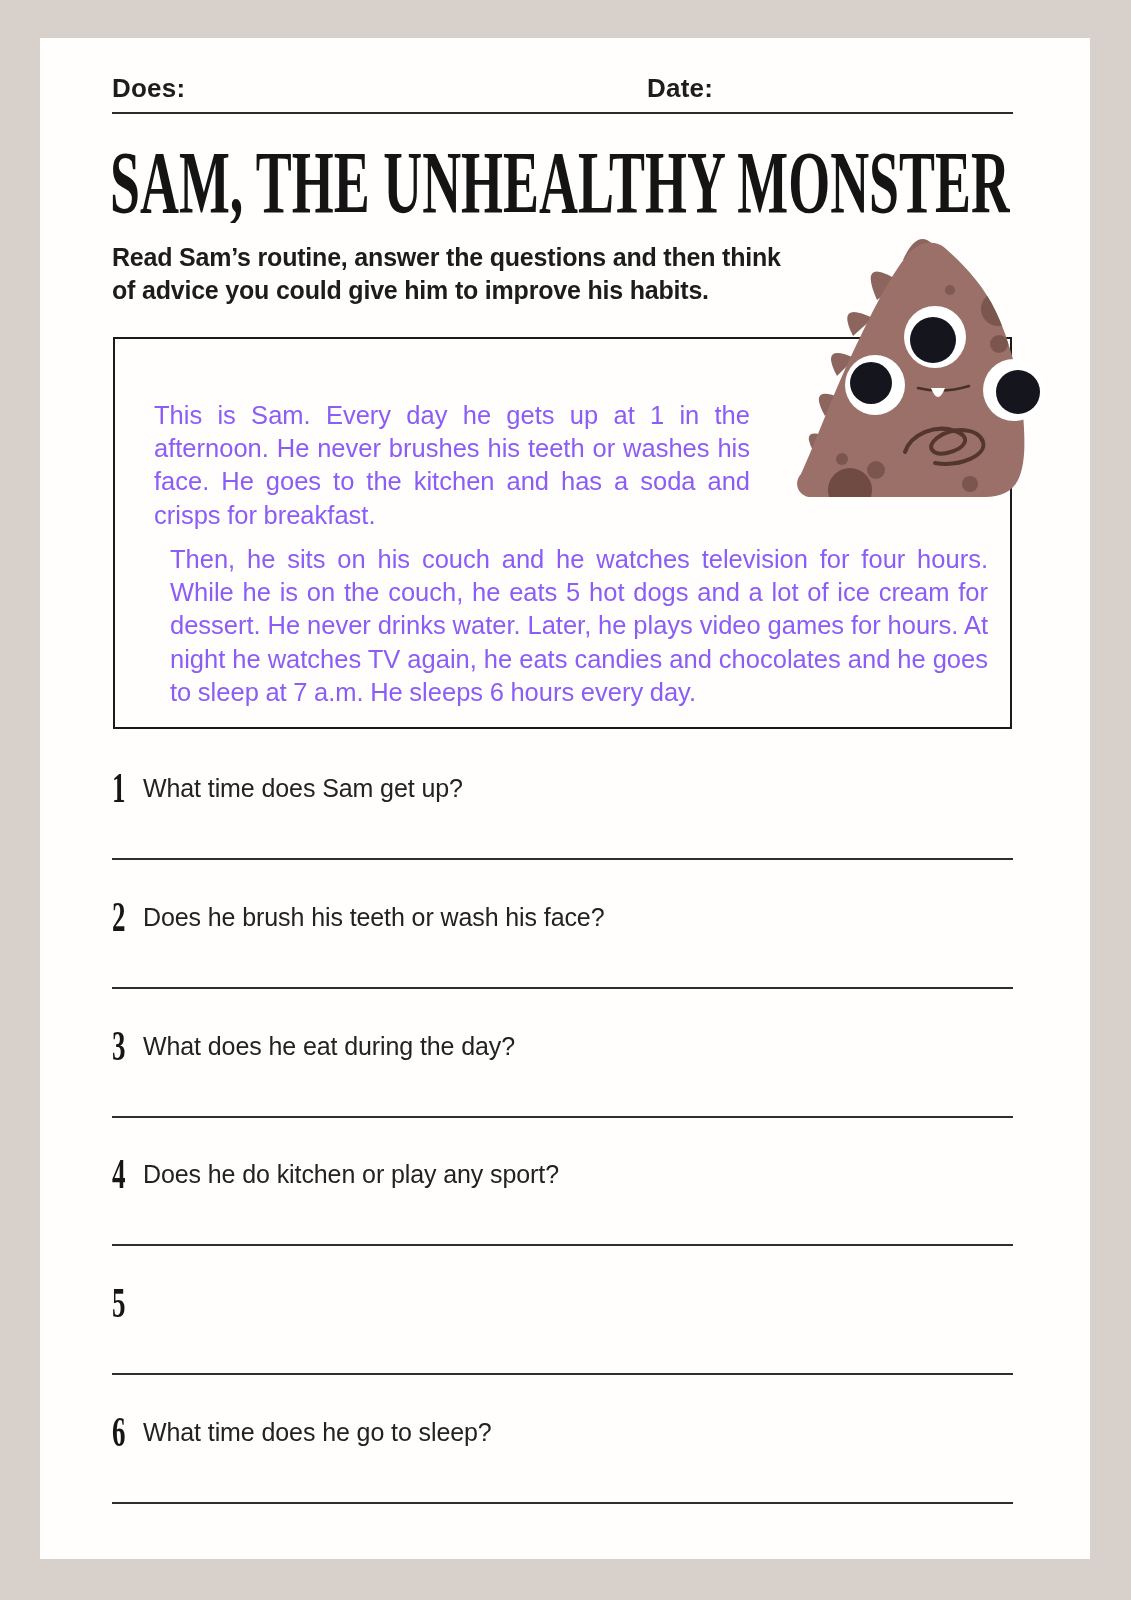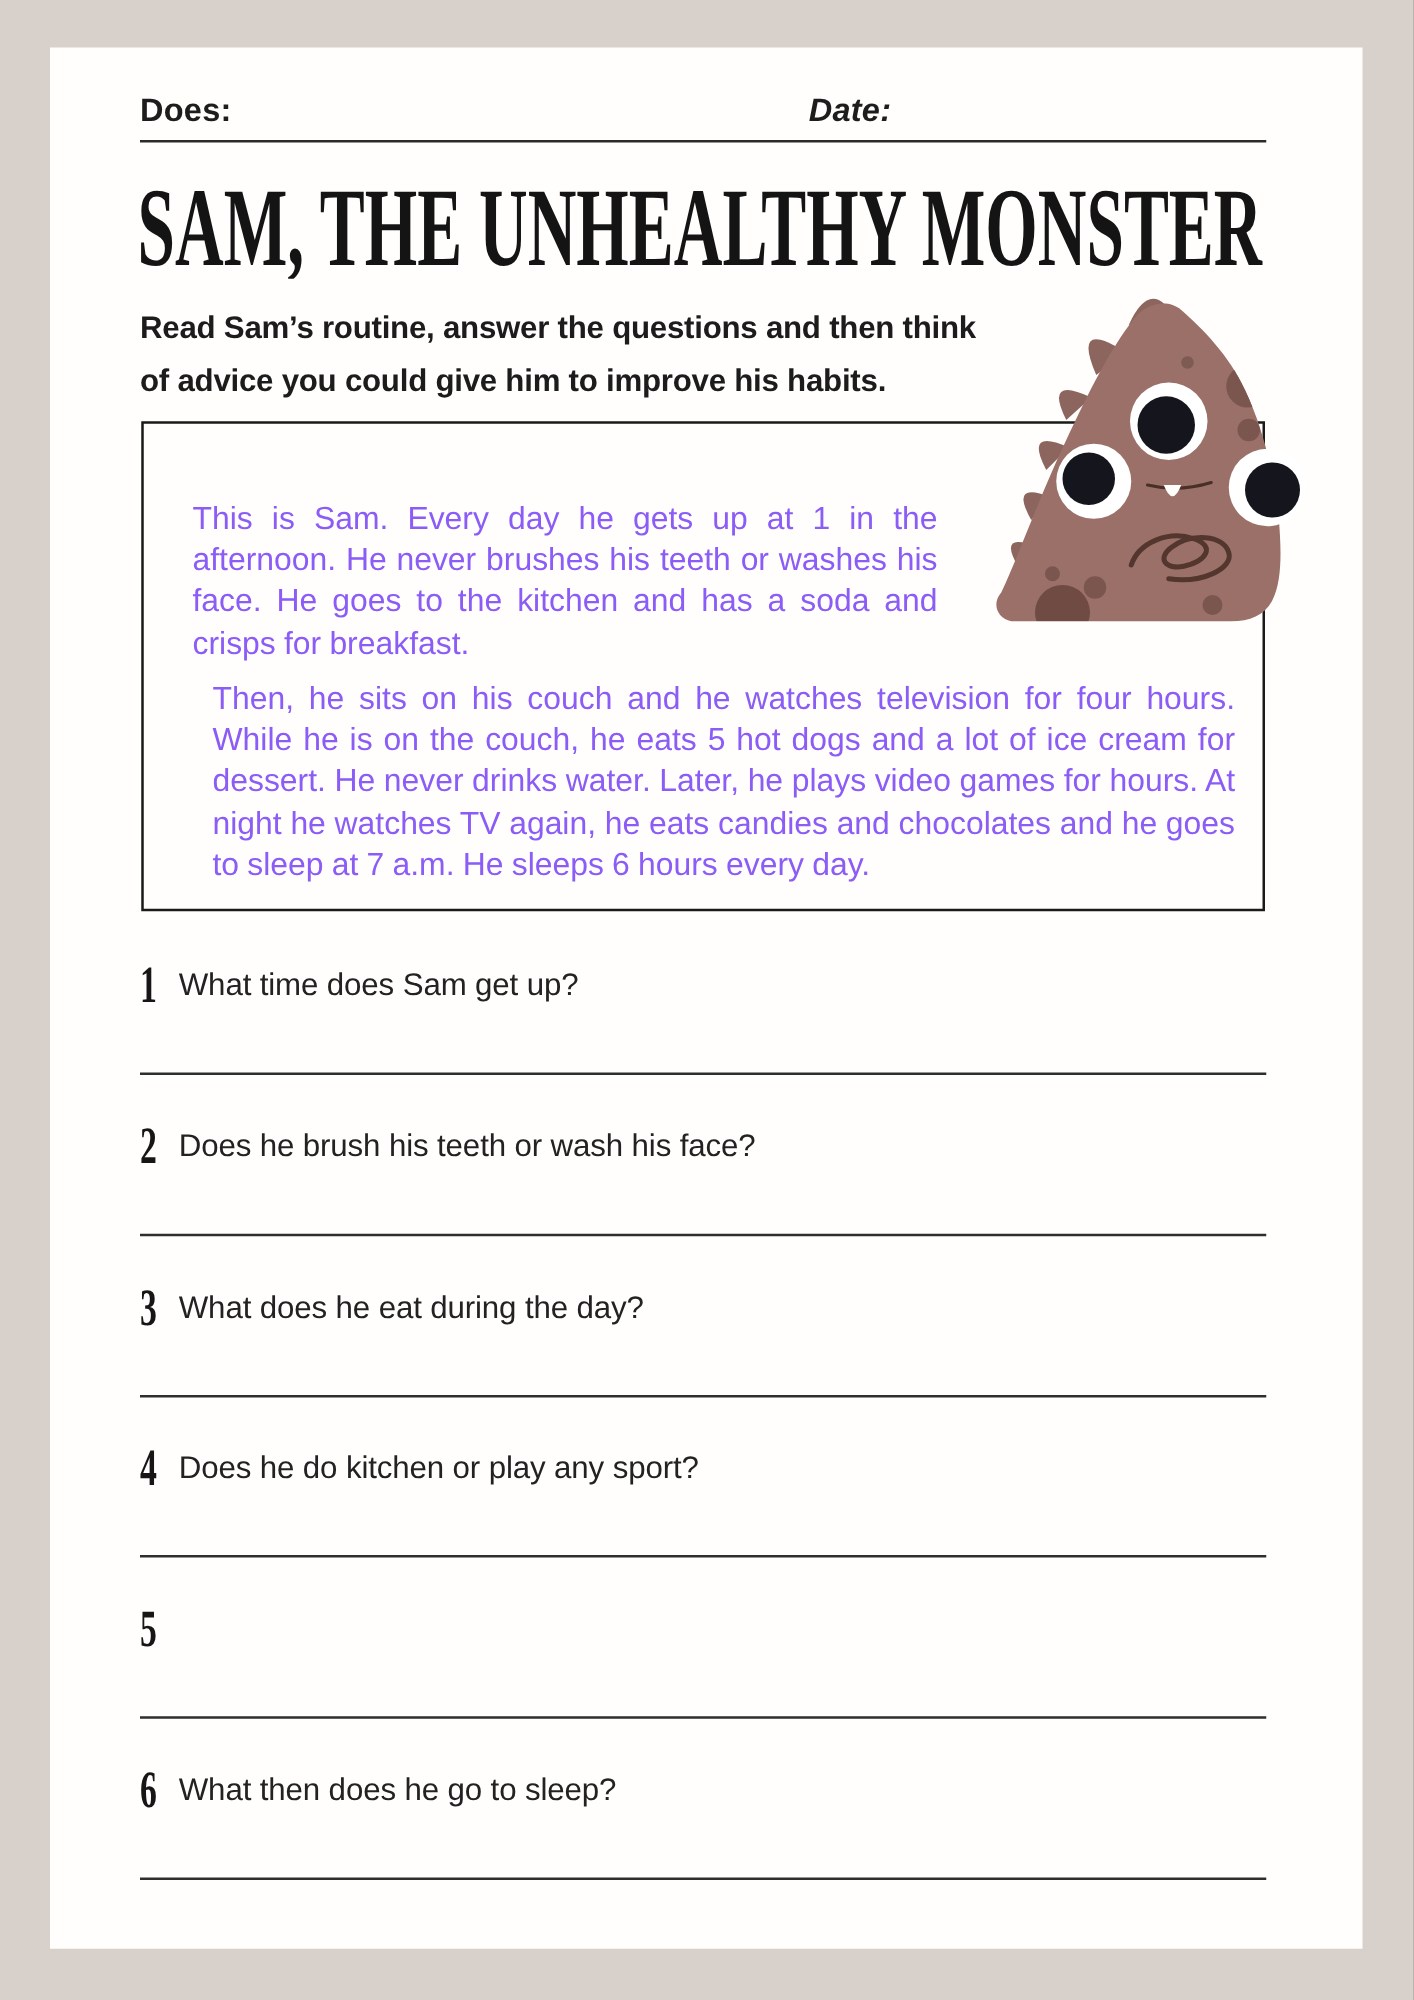--- a/index.html
+++ b/index.html
@@ -8,34 +8,34 @@
     background:#d8d0cb;overflow:hidden;
     font-family:"Liberation Sans",sans-serif;color:#1f1f1f;
   }
   #paper{
     position:absolute;left:40px;top:38px;width:1050px;height:1521px;
     background:#fffefc;
   }
   
   .hdr-label{position:absolute;font-size:26px;font-weight:700;color:#1d1d1d;letter-spacing:.2px;}
   #name-label{left:112px;top:73px;}
-  #date-label{left:647px;top:73px;font-style:italic;}
+  #date-label{left:647px;top:73px;}
   #header-underline{
     position:absolute;left:112px;top:112px;width:901px;height:0;
     border-top:2px solid #2b2b2b;
   }
   
   #worksheet-title{position:absolute;left:110px;top:141px;}
   #worksheet-title text{
     font-family:"Liberation Serif",serif;font-weight:bold;fill:#141414;
   }
   
   #instructions{
     position:absolute;left:112px;top:241px;width:690px;
-    font-size:25px;font-weight:700;line-height:43px;color:#1c1c1c;letter-spacing:-.2px;
+    font-size:25px;font-weight:700;line-height:33px;color:#1c1c1c;letter-spacing:-.2px;
   }
   
   #passage-box{
     position:absolute;left:113px;top:337px;width:895px;height:388px;
     border:2.5px solid #1a1a1a;background:#fffefc;
   }
   .passage-par{
     position:absolute;left:39px;font-size:25.5px;line-height:33.4px;
     color:#8b5cf6;text-align:justify;word-spacing:-0.5px;
   }
@@ -149,17 +149,17 @@
   </div>
   <div class="answer-line" style="top: 1244px;"></div>
 
   <div class="q-row" style="top: 1281px;">
     <span class="q-num">5</span>
   </div>
   <div class="answer-line" style="top: 1373px;"></div>
 
   <div class="q-row" style="top: 1410px;">
     <span class="q-num">6</span>
-    <span class="q-text">What then does he go to sleep?</span>
+    <span class="q-text">What time does he go to sleep?</span>
   </div>
   <div class="answer-line" style="top: 1502px;"></div>
 </div>
 </div>
 
 </body></html>

